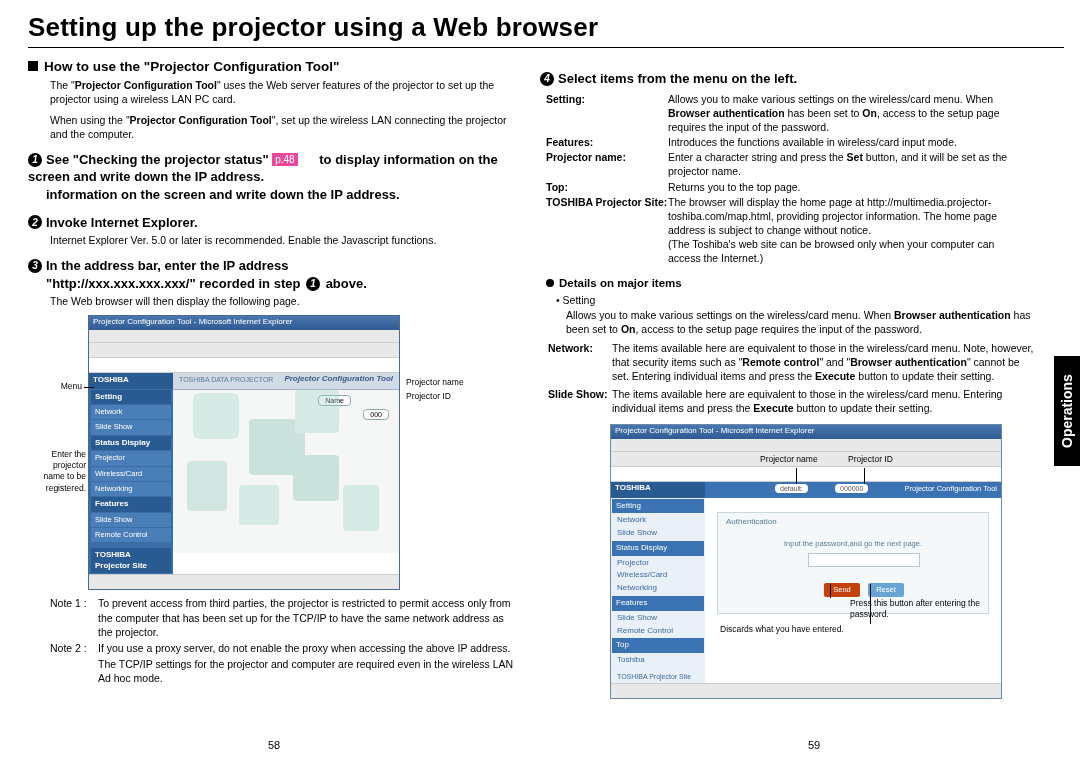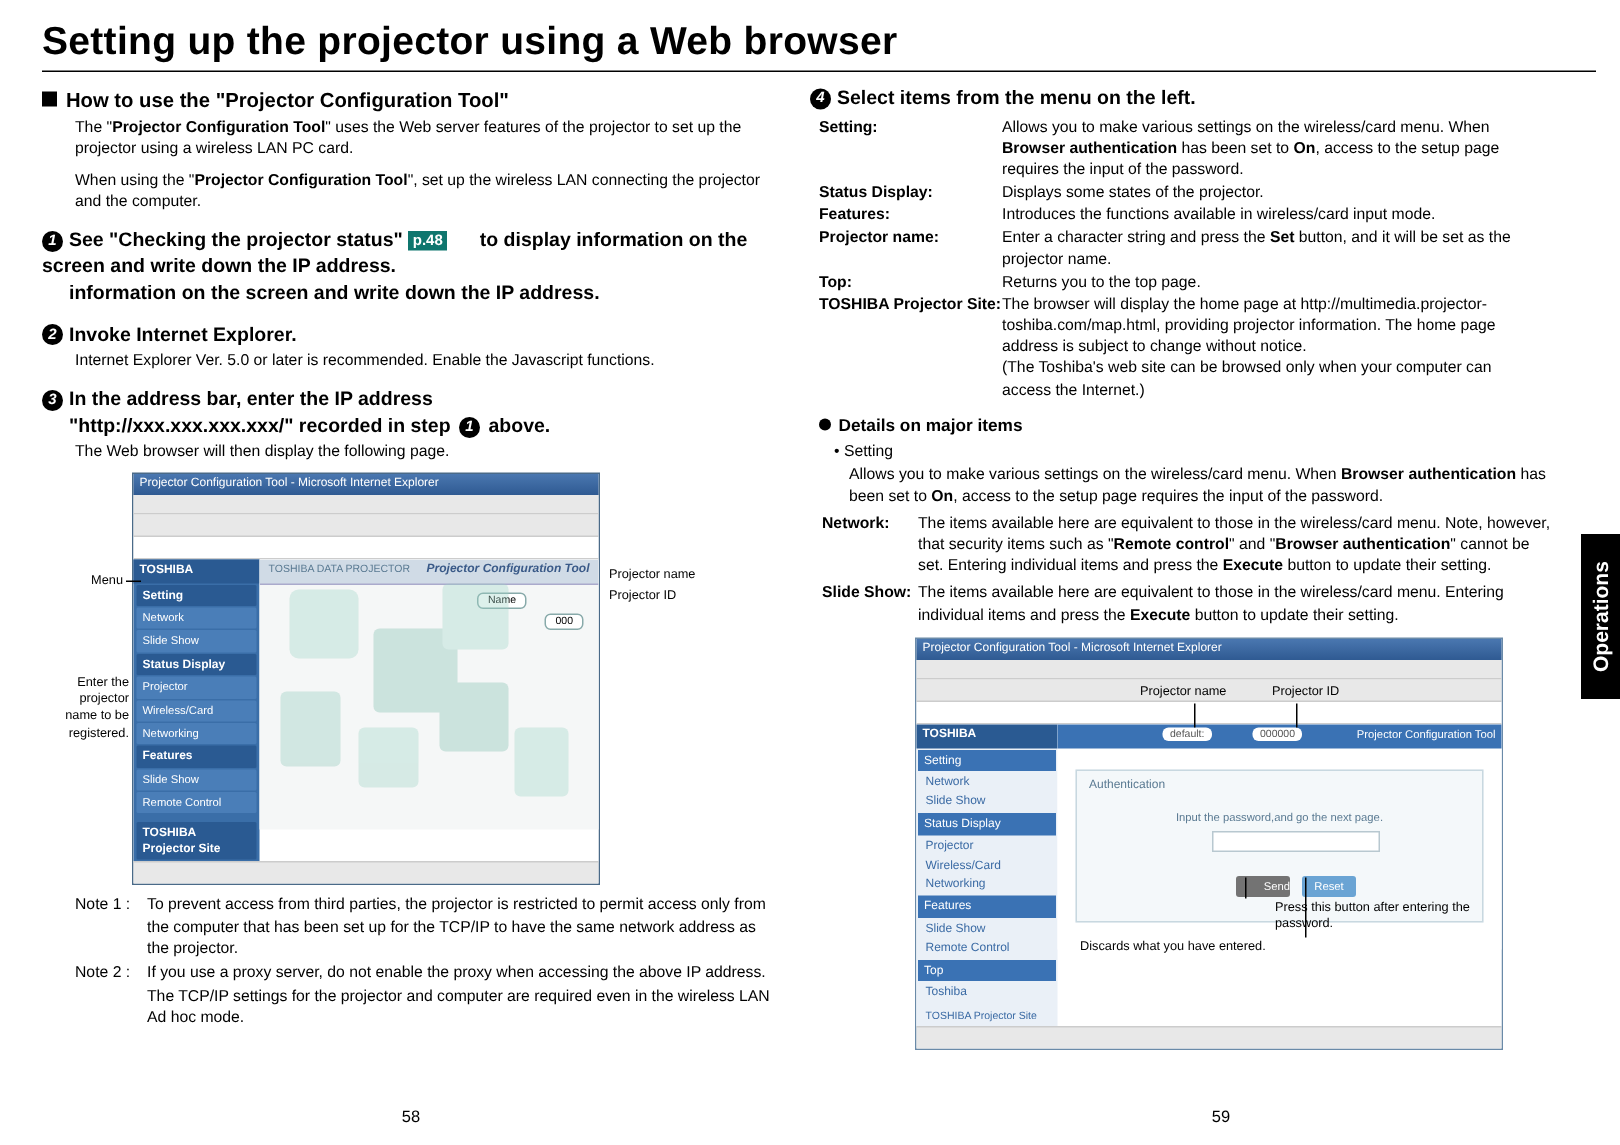--- a/index.html
+++ b/index.html
@@ -75,25 +75,25 @@
     justify-content: center;
     margin-right: 4px;
     vertical-align: 1px;
   }
   .step-ind {
     padding-left: 18px;
     display: block;
   }
   .pref {
     display: inline-block;
-    background: #0f766e;
+    background: #ec4899;
     color: #fff;
     font-size: 10px;
     padding: 0 3px;
-    font-weight: bold;
+    font-weight: normal;
     vertical-align: 1px;
   }
   .defs {
     margin: 4px 16px 6px 6px;
     font-size: 10.5px;
   }
   .def-row { display: flex; margin-bottom: 1px; }
   .def-term { font-weight: bold; width: 122px; flex-shrink: 0; }
   .def-val { flex: 1; }
   .dot {
@@ -166,21 +166,21 @@
   .s2i { color:#3a6aa4; font-size:8px; padding:1px 6px;}
   .mainarea2 { flex:1; height:150px; position:relative; background:#fff;}
   .top2 { height:16px; background:#3a72b4; position:relative;}
   .top2-chip { position:absolute; background:#fff; border-radius:4px; font-size:7px; padding:0 5px; top:2px; color:#555;}
   .top2-lbl { position:absolute; right:4px; top:2px; font-size:7.5px; color:#fff;}
   .authbox { margin:14px 12px; border:1px solid #c8d8e0; background:#f4f8fa; height:100px; position:relative;}
   .auth-t { position:absolute; left:8px; top:4px; font-size:8px; color:#5a7a92;}
   .auth-msg { position:absolute; left:0; right:0; top:26px; text-align:center; font-size:7.5px; color:#5a7a92;}
   .inputb { position:absolute; left:90px; top:40px; width:110px; height:12px; background:#fff; border:1px solid #b8c8d0;}
   .btn2 { position:absolute; top:70px; width:36px; height:14px; color:#fff; font-size:7.5px; text-align:center; line-height:14px; border-radius:2px;}
-  .btn-send { left:106px; background:#737373;text-align:right;}
+  .btn-send { left:106px; background:#c2410c;}
   .btn-reset { left:150px; background:#6aa4d4;}
   .ann { position:absolute; font-size:8.5px; }
   .side-tab {
     position: absolute;
     right: 0;
     top: 356px;
     width: 26px;
     height: 110px;
     background: #000;
     color: #fff;
@@ -297,32 +297,28 @@
         <div class="note-l">Note 2 :</div>
         <div class="note-r">If you use a proxy server, do not enable the proxy when accessing the above IP address.</div>
       </div>
       <div class="note-row">
         <div class="note-l"></div>
         <div class="note-r">The TCP/IP settings for the projector and computer are required even in the wireless LAN Ad hoc mode.</div>
       </div>
     </div>
 
     <div class="col col-right">
-      <div class="step" style="margin-top:2px">
+      <div class="step" style="margin-top:16px">
         <span class="stepnum">4</span><span>Select items from the menu on the left.</span>
       </div>
 
       <div class="defs">
         <div class="def-row">
           <div class="def-term">Setting:</div>
           <div class="def-val"><span>Allows you to make various settings on the wireless/card menu. When </span><b>Browser authentication</b><span> has been set to </span><b>On</b><span>, access to the setup page requires the input of the password.</span></div>
-        </div>
-        <div class="def-row">
-          <div class="def-term">Status Display:</div>
-          <div class="def-val">Displays some states of the projector.</div>
         </div>
         <div class="def-row">
           <div class="def-term">Features:</div>
           <div class="def-val">Introduces the functions available in wireless/card input mode.</div>
         </div>
         <div class="def-row">
           <div class="def-term">Projector name:</div>
           <div class="def-val"><span>Enter a character string and press the </span><b>Set</b><span> button, and it will be set as the projector name.</span></div>
         </div>
         <div class="def-row">

